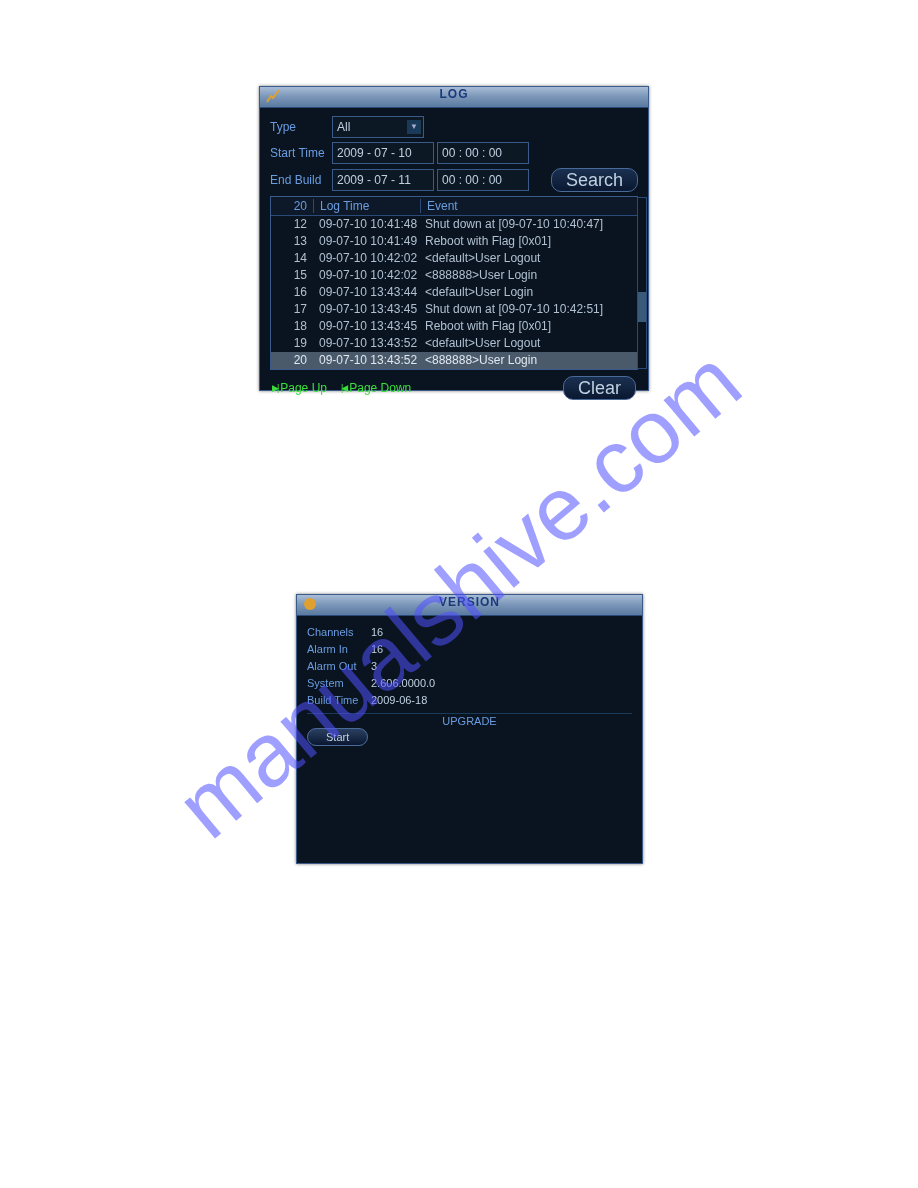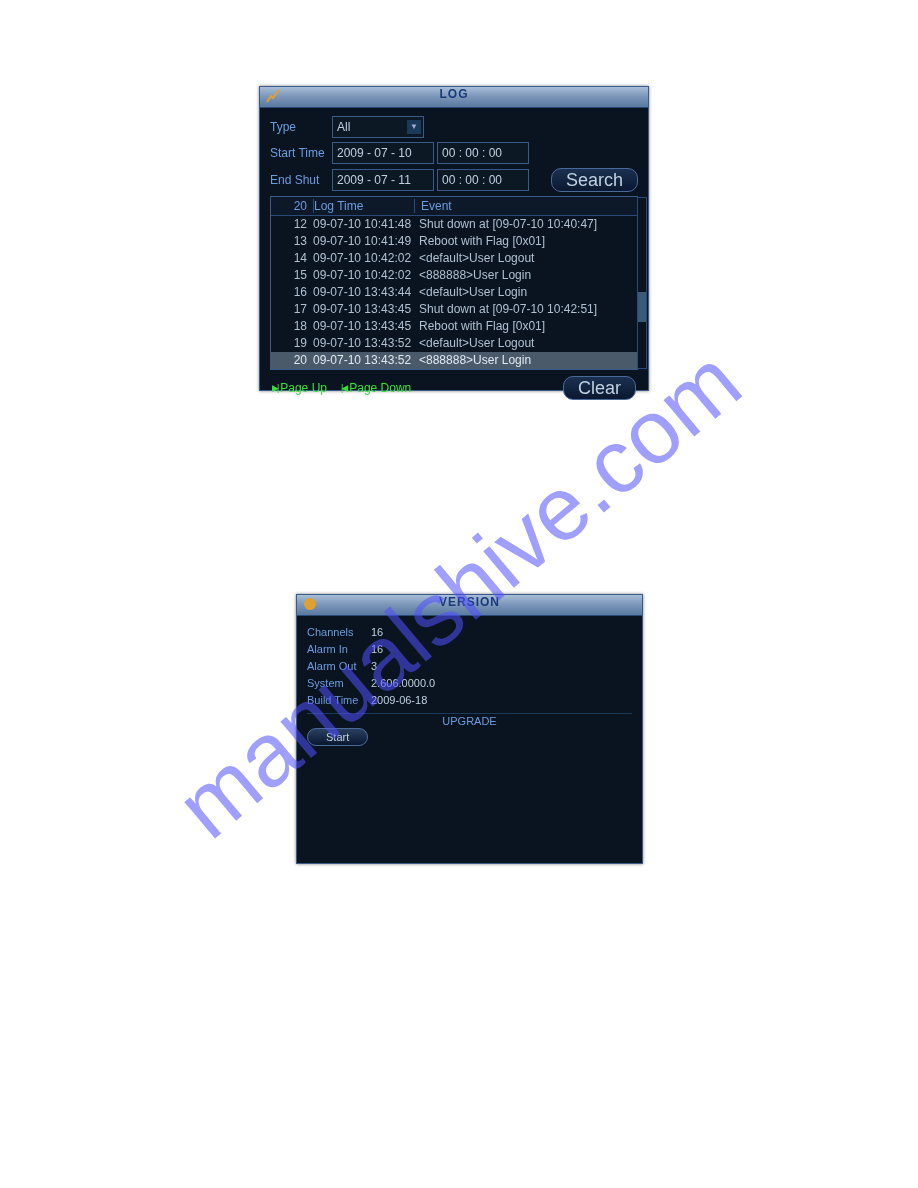--- a/index.html
+++ b/index.html
@@ -95,21 +95,21 @@
   .log-table-header {
     display: flex;
     border-bottom: 1px solid #2a4a7a;
     background: #0d1828;
     color: #6a9de0;
     font-size: 12px;
     padding: 2px 0;
   }
   .col-idx { width: 36px; text-align: right; padding-right: 6px;}
   .col-sep { border-left: 1px solid #2a4a7a; }
-  .col-time { width: 100px; }
+  .col-time { width: 100px; padding-left: 6px; }
   .col-event { flex: 1; padding-left: 6px; }
   .log-rows { }
   .log-trow {
     display: flex;
     color: #b0c0d0;
     font-size: 12px;
     line-height: 17px;
   }
   .log-trow.selected { background: #4a5a6a; color: #e0e8f0; }
   .scroll-track {
@@ -176,21 +176,21 @@
         <span>All</span>
         <span class="select-arrow">▼</span>
       </div>
     </div>
     <div class="log-row">
       <span class="log-label">Start Time</span>
       <div class="date-box">2009 - 07 - 10</div>
       <div class="time-box">00 : 00 : 00</div>
     </div>
     <div class="log-row">
-      <span class="log-label">End Shut</span>
+      <span class="log-label">End Build</span>
       <div class="date-box">2009 - 07 - 11</div>
       <div class="time-box">00 : 00 : 00</div>
       <span style="flex:1"></span>
       <span class="btn">Search</span>
     </div>
 
     <div class="log-table-wrap">
       <div class="log-table-header">
         <div class="col-idx">20</div>
         <div class="col-time col-sep">Log Time</div>

